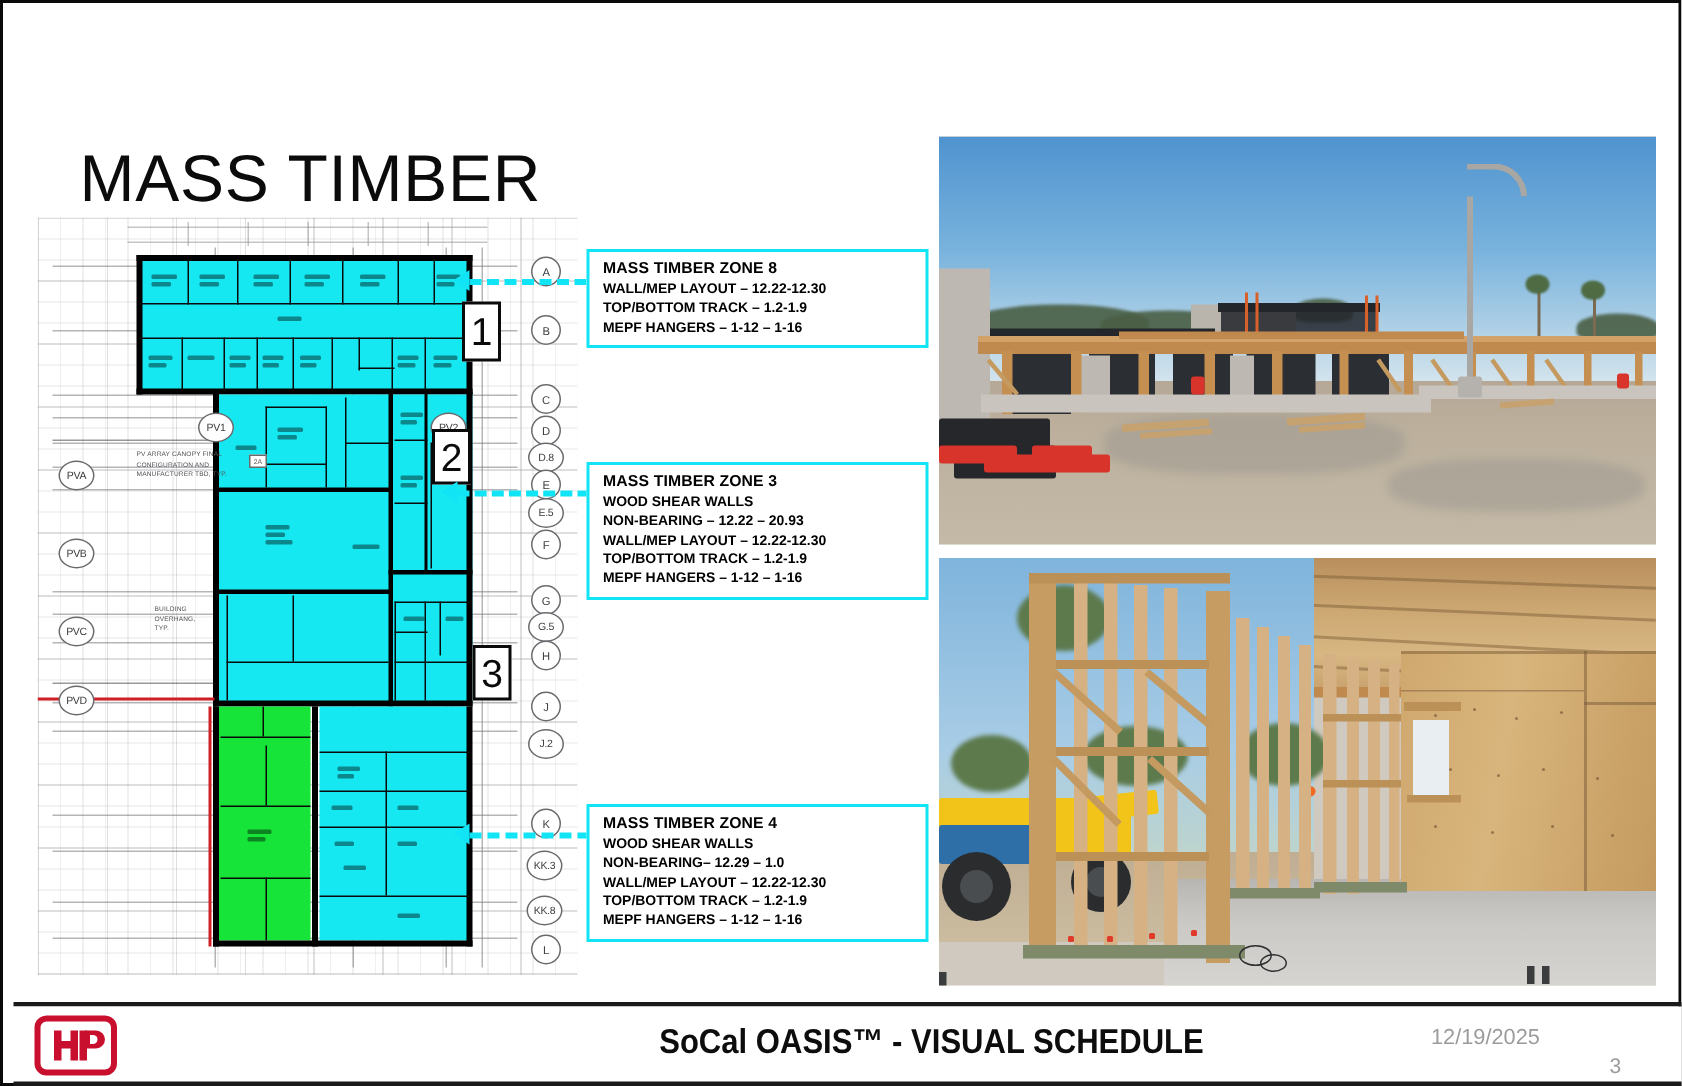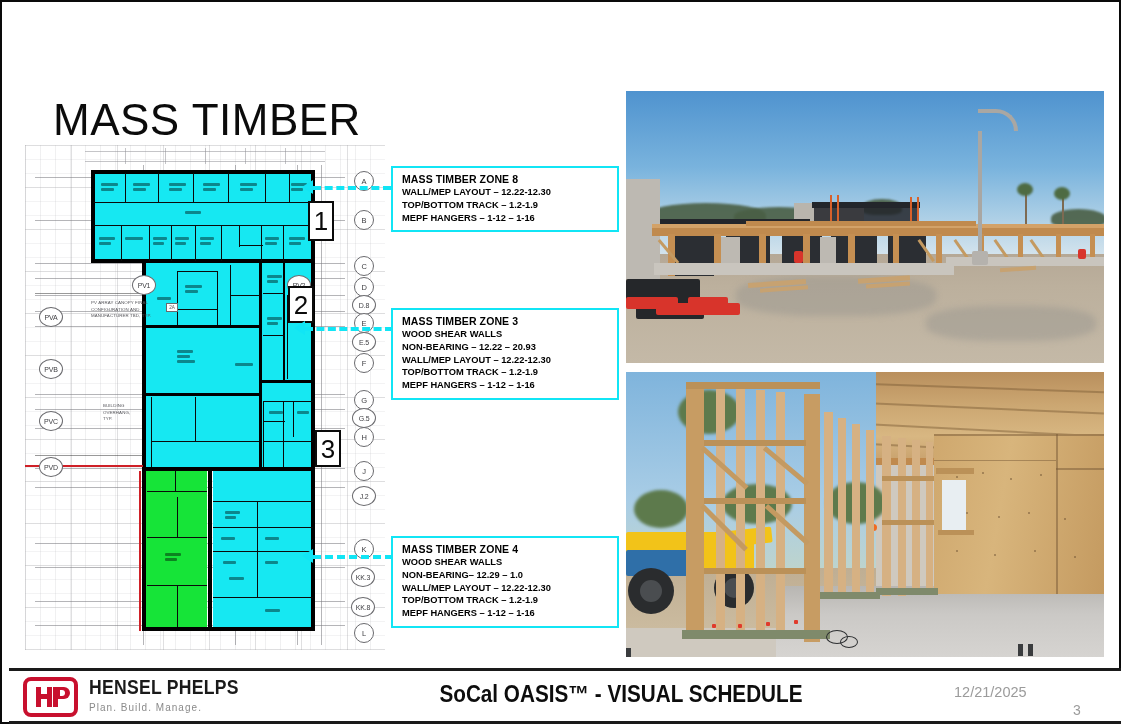--- a/index.html
+++ b/index.html
@@ -695,23 +695,19 @@
     <div class="logo-box">
       <div class="logo-h-l"></div>
       <div class="logo-h-bar"></div>
       <div class="logo-h-r"></div>
       <div class="logo-p-stem"></div>
       <div class="logo-p-bowl"></div>
       <div class="logo-p-inner"></div>
     </div>
   </div>
 
-  <div class="brand">
-    <div class="brand-name">HENSEL PHELPS</div>
-    <div class="brand-tag">Plan. Build. Manage.</div>
-  </div>
 
   <div class="footer-title">SoCal OASIS™ - VISUAL SCHEDULE</div>
-  <div class="footer-date">12/21/2025</div>
+  <div class="footer-date">12/19/2025</div>
   <div class="footer-page">3</div>
 
 </div>
 </div>
 
 </body></html>

